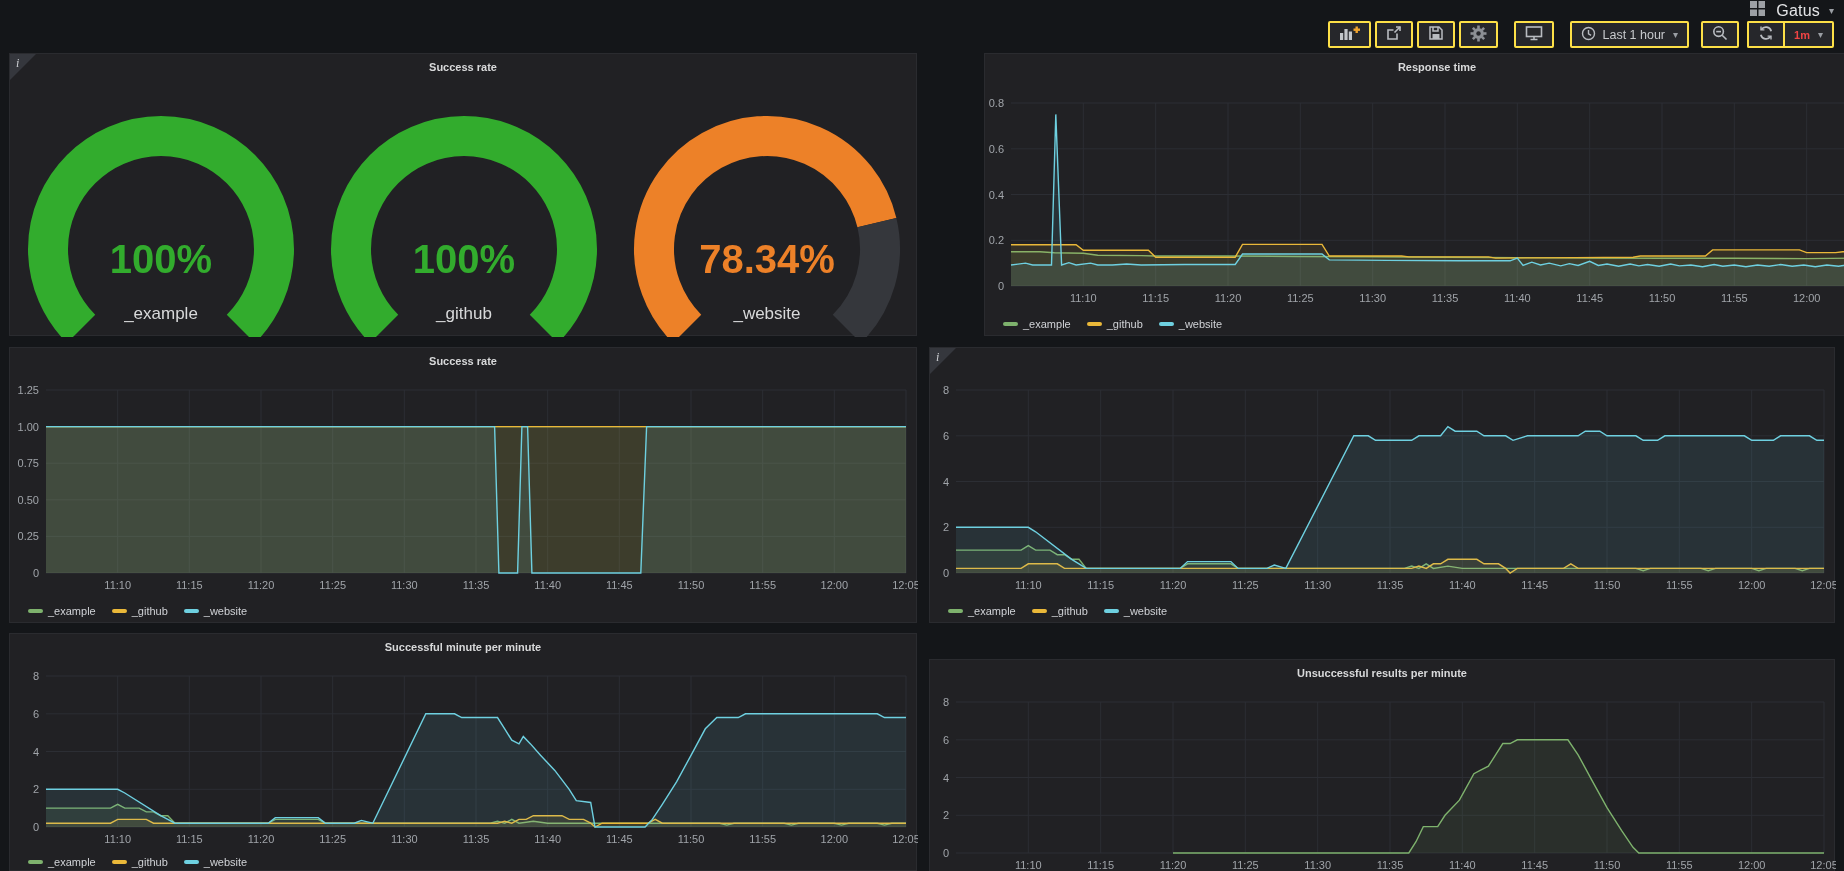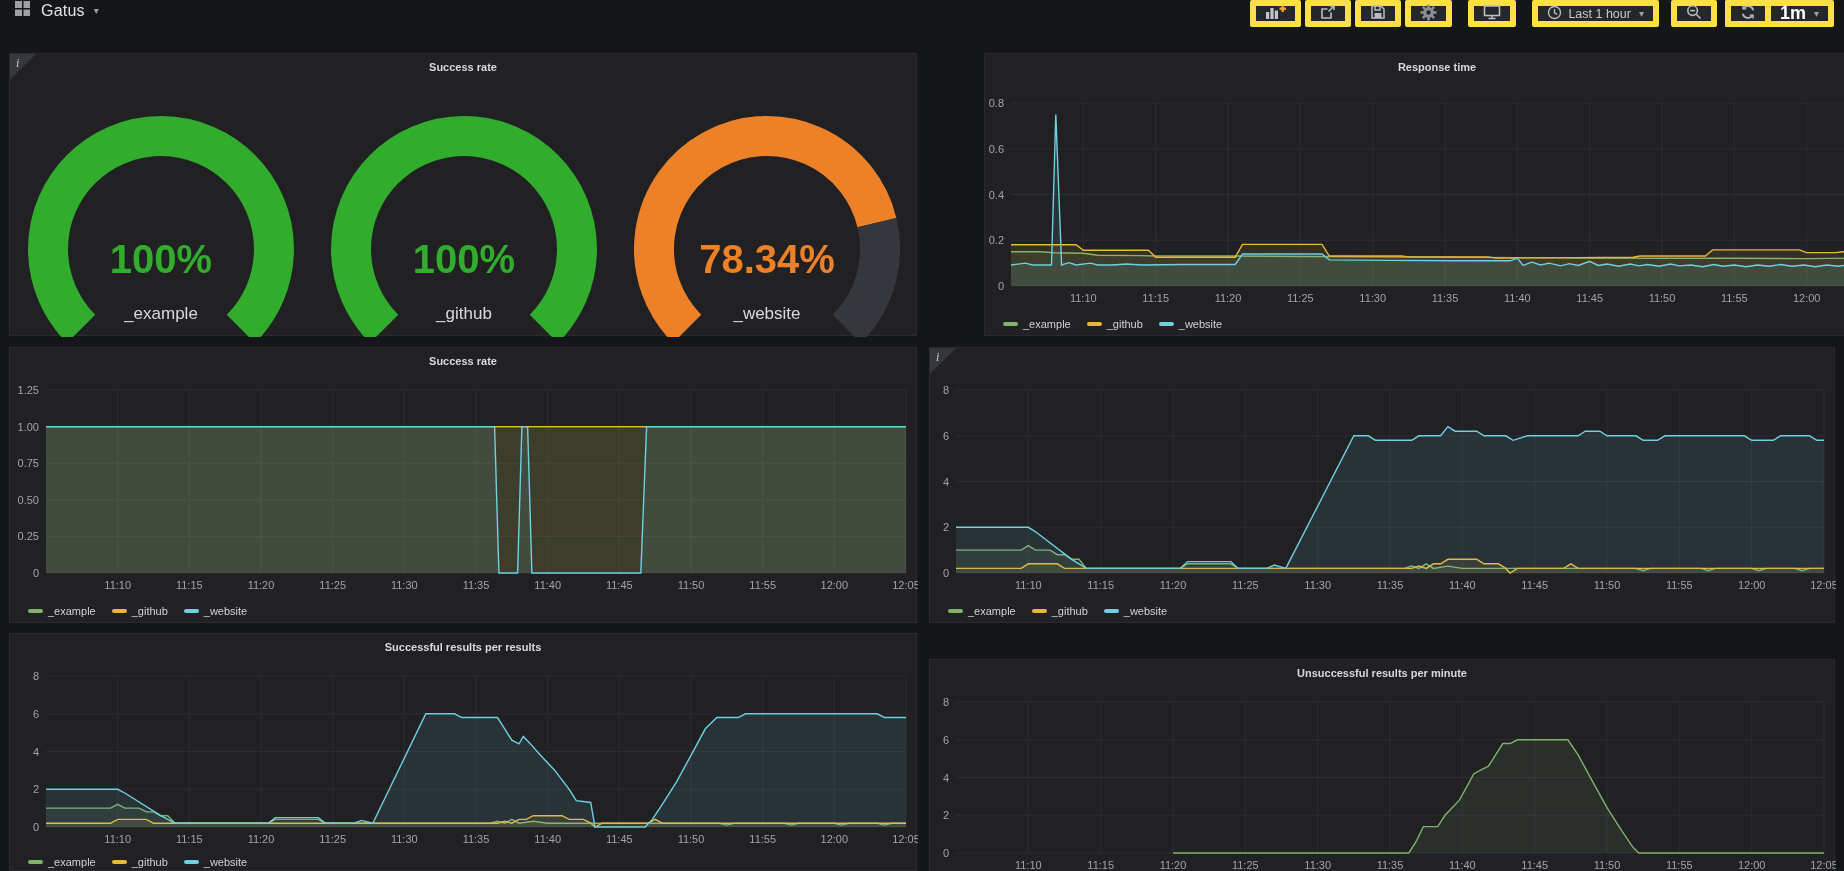--- a/index.html
+++ b/index.html
@@ -1,29 +1,29 @@
 <!DOCTYPE html>
 <html><head>
 <meta charset="utf-8">
 <style>
   * { margin:0; padding:0; box-sizing:border-box; }
   html,body { width:1844px; height:871px; overflow:hidden; background:#141619;
     font-family:"Liberation Sans", sans-serif; color:#d8d9da; }
   
   .navbar { position:absolute; left:0; top:0; width:1844px; height:42px;
-    background:#141619; display:flex; align-items:flex-start; justify-content:space-between; padding:0 10px; }
+    background:#141619; display:flex; align-items:flex-end; justify-content:space-between; padding:0 10px;flex-direction:column; }
   .nav-left { display:flex; align-items:center; gap:10px; padding-left:4px; }
   .nav-title { font-size:16px; color:#e3e4e6; letter-spacing:.2px; }
   .caret { font-size:10px; color:#9a9ea4; margin-left:2px; }
   .nav-right { display:flex; align-items:center; }
-  .nbtn { height:27px; background:#26272b; border:6px solid #fde047; border-radius:2px;
+  .nbtn { height:27px; background:#26272b; border:2px solid #fde047; border-radius:2px;
     display:flex; align-items:center; gap:6px; padding:0 9px; margin-left:4px; cursor:pointer;
     font-size:12.5px; color:#c7c9cc; }
   .gap { width:12px; }
-  .accent { color:#ffffff; font-weight:700; font-size:18px; }
+  .accent { color:#ef4444; font-weight:700; font-size:11px; }
   
   .panel { position:absolute; background:#212124; border:1px solid #2a2b2f; }
   .panel-title { position:absolute; top:7px; left:0; width:100%; text-align:center;
     font-size:11px; font-weight:700; color:#d8d9da; z-index:3; cursor:pointer; }
   svg.chart, svg.gauges { position:absolute; left:0; top:0; }
   .tick { fill:#a0a4a9; font-size:11px; font-family:"Liberation Sans",sans-serif; }
   .gval { font-weight:700; font-size:40px; }
   .glab { fill:#d8d9da; font-size:17px; }
   .legend { position:absolute; left:18px; bottom:5px; display:flex; gap:16px; align-items:center;
     font-size:11px; color:#d0d2d6; z-index:3; }
@@ -356,21 +356,21 @@
           <span>_github</span>
         </span>
         <span class="leg-item">
           <span class="dash" style="background: rgb(110, 208, 224);"></span>
           <span>_website</span>
         </span>
       </div>
   </section>
 
   <section class="panel" style="left:9px; top:633px; width:908px; height:238px;">
-    <div class="panel-title">Successful results per results</div>
+    <div class="panel-title">Successful minute per minute</div>
     <svg class="chart" width="908" height="238">
         <line x1="107.7" x2="107.7" y1="42" y2="193" stroke="#2c2e34" stroke-width="1"></line>
         <text x="107.7" y="209" text-anchor="middle" class="tick">11:10</text>
         <line x1="179.3" x2="179.3" y1="42" y2="193" stroke="#2c2e34" stroke-width="1"></line>
         <text x="179.3" y="209" text-anchor="middle" class="tick">11:15</text>
         <line x1="251.0" x2="251.0" y1="42" y2="193" stroke="#2c2e34" stroke-width="1"></line>
         <text x="251.0" y="209" text-anchor="middle" class="tick">11:20</text>
         <line x1="322.7" x2="322.7" y1="42" y2="193" stroke="#2c2e34" stroke-width="1"></line>
         <text x="322.7" y="209" text-anchor="middle" class="tick">11:25</text>
         <line x1="394.3" x2="394.3" y1="42" y2="193" stroke="#2c2e34" stroke-width="1"></line>

